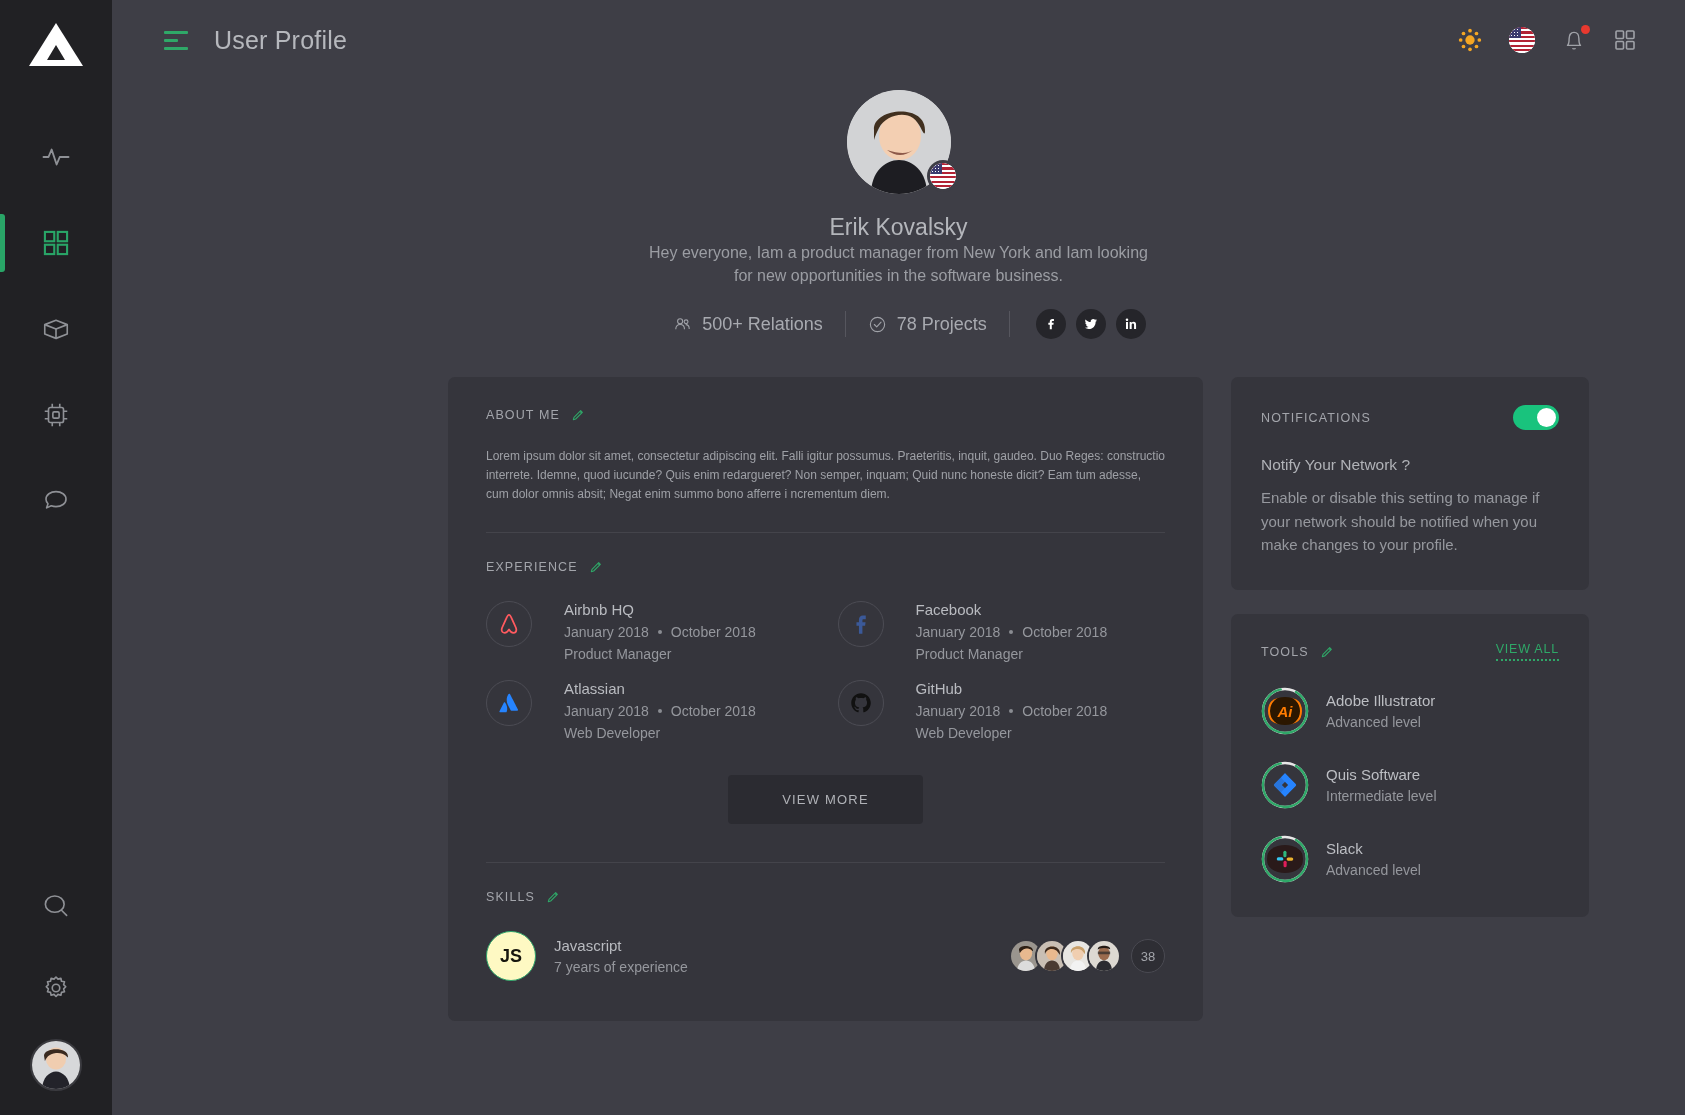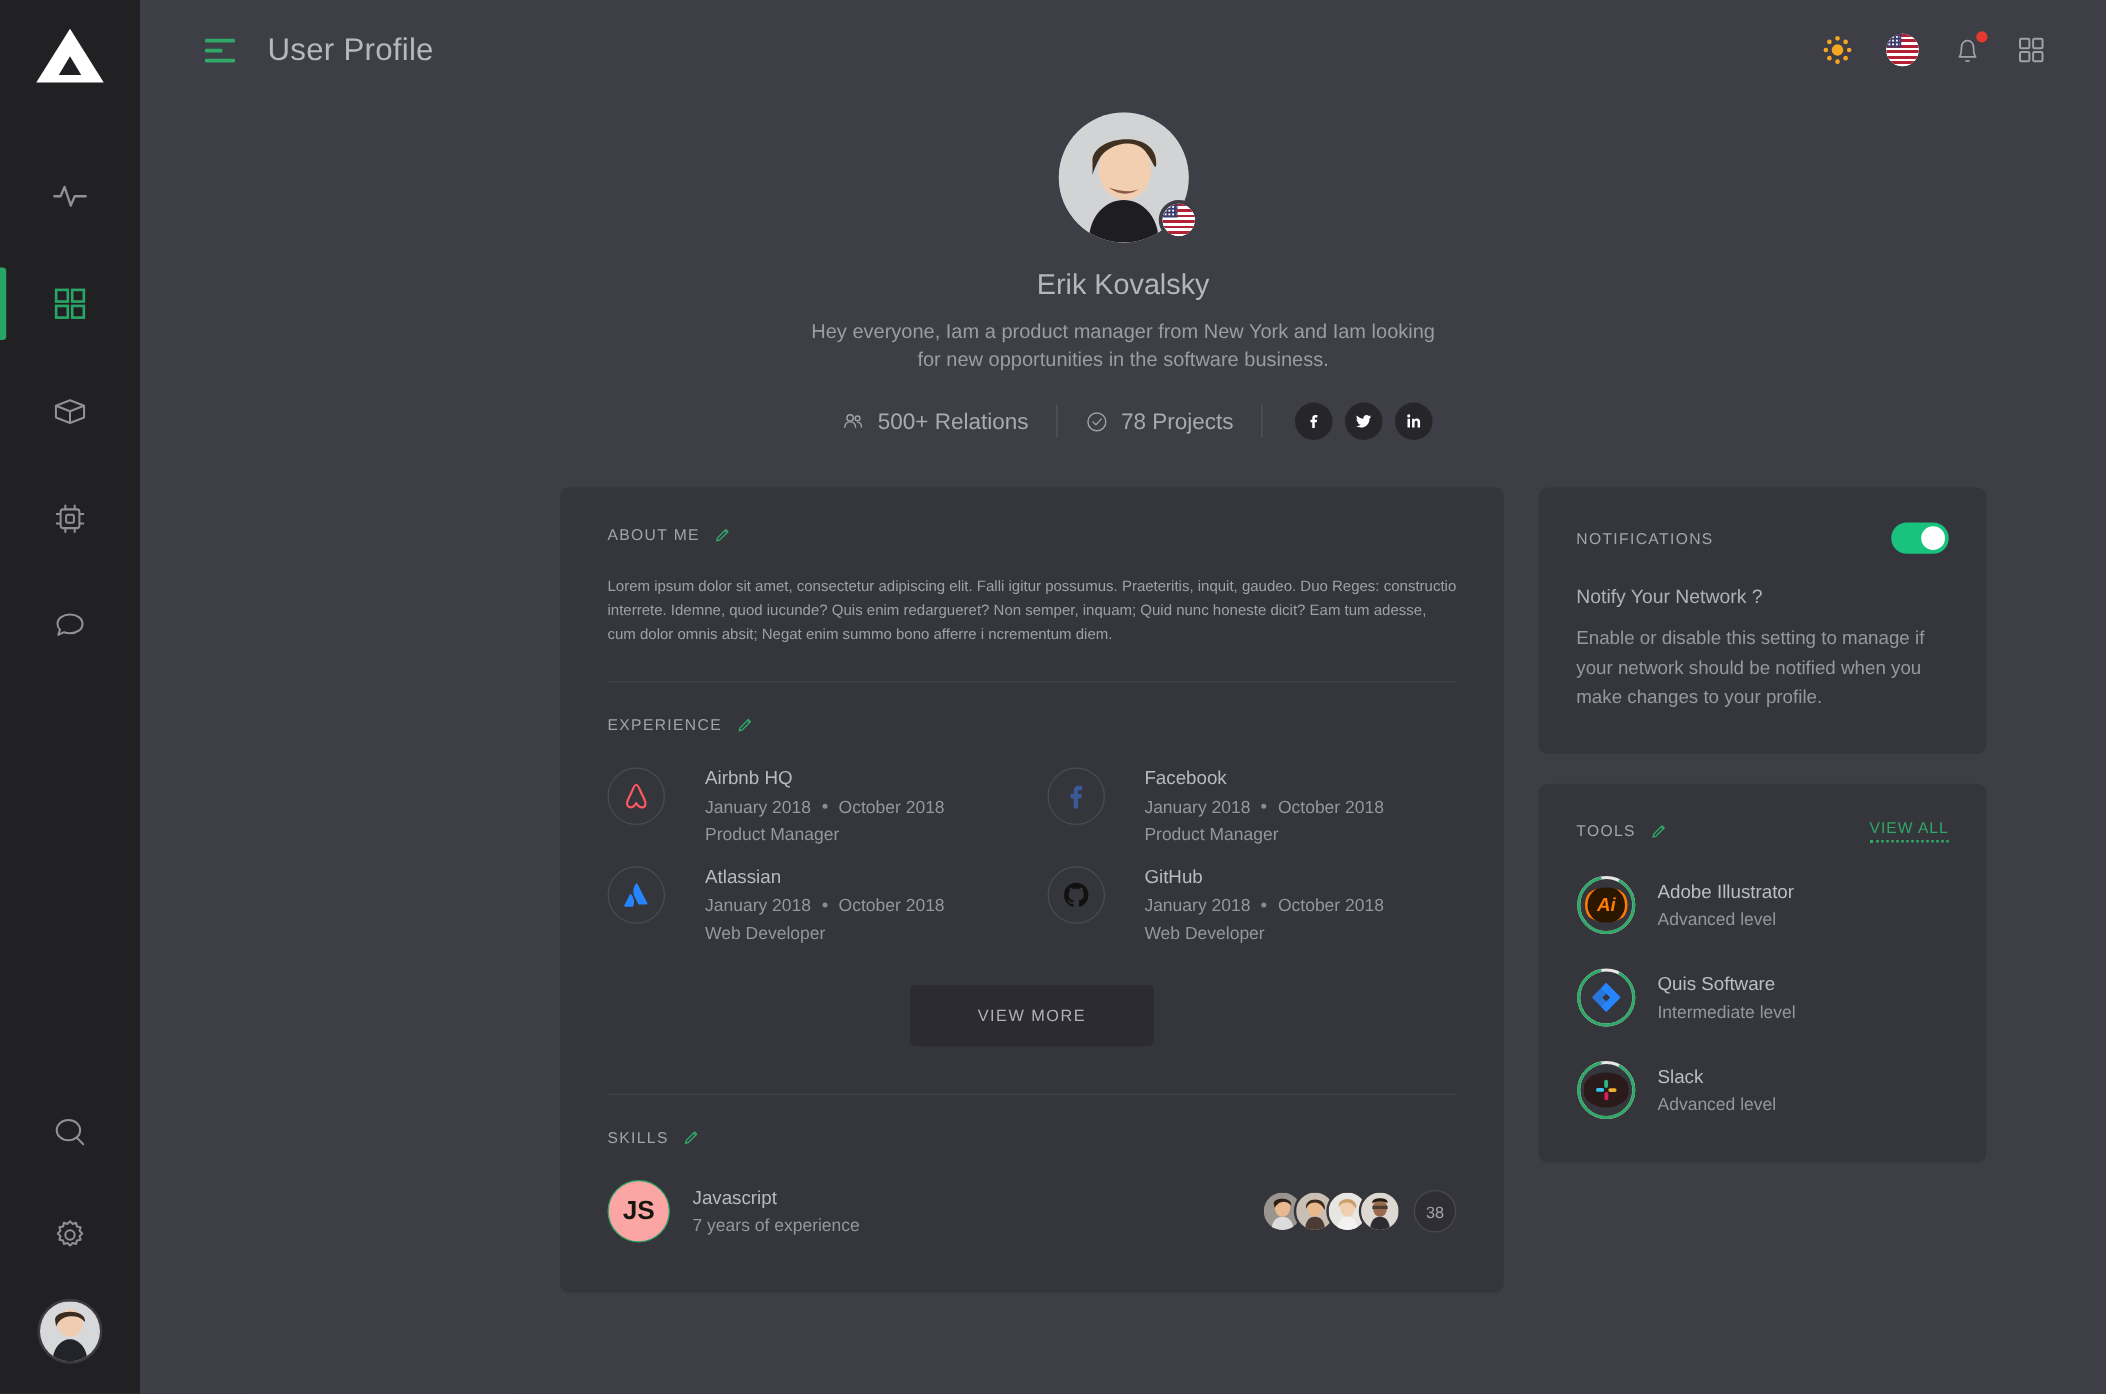--- a/index.html
+++ b/index.html
@@ -81,21 +81,21 @@
   .profile { text-align: center; padding-top: 10px; }
   .avatar-wrap { position: relative; width: 104px; height: 104px; margin: 0 auto; }
   .avatar-big { width: 104px; height: 104px; border-radius: 50%; overflow: hidden;
                 background: #cfd0d2; }
   .avatar-flag {
     position: absolute; right: -8px; bottom: 2px;
     width: 32px; height: 32px; border-radius: 50%; overflow: hidden;
     border: 3px solid #3e3e46;
   }
   .pname { margin-top: 20px; font-size: 23px; color: #b4b6bb; font-weight: 400; }
-  .pbio { margin-top: 13px; font-size: 16px; color: #9b9da3; line-height: 1.45;
+  .pbio { font-size: 16px; color: #9b9da3; line-height: 1.45;
           width: 520px; margin-left: auto; margin-right: auto; }
   .pstats { margin-top: 22px; display: flex; align-items: center; justify-content: center;
             gap: 0; }
   .stat { display: flex; align-items: center; gap: 10px; color: #a8aab0; font-size: 18px;
           padding: 0 22px; cursor: pointer; }
   .vsep { width: 1px; height: 26px; background: #56565e; }
   .socials { display: flex; gap: 10px; padding-left: 26px; }
   .soc { width: 30px; height: 30px; border-radius: 50%; background: #25252a;
          display: flex; align-items: center; justify-content: center; cursor: pointer; }
 
@@ -125,23 +125,23 @@
   .viewmore-wrap { display: flex; justify-content: center; margin-top: 34px; }
   .viewmore {
     background: #2b2b31; color: #b0b2b7; border: none; border-radius: 4px;
     font-size: 13px; letter-spacing: 1.2px; padding: 17px 54px; cursor: pointer;
     font-family: inherit;
   }
 
   .skill-row { display: flex; align-items: center; justify-content: space-between;
                margin-top: 26px; }
   .skill-left { display: flex; align-items: center; gap: 18px; }
-  .js-badge { width: 50px; height: 50px; border-radius: 50%; background: #fca5a5;
+  .js-badge { width: 50px; height: 50px; border-radius: 50%; background: #fef9c3;
               border: 1.5px solid #2da46a; display: flex; align-items: center;
-              justify-content: center; color: #16160e; font-weight: bold; font-size: 21px;
+              justify-content: center; color: #16160e; font-weight: bold; font-size: 18px;
               font-family: "Liberation Sans", sans-serif; }
   .skill-name { font-size: 15px; color: #b9bbc0; }
   .skill-exp { font-size: 14px; color: #95979d; margin-top: 5px; }
   .faces { display: flex; align-items: center; }
   .face { width: 34px; height: 34px; border-radius: 50%; overflow: hidden; margin-left: -8px;
           border: 2px solid #35353c; }
   .face:first-child { margin-left: 0; }
   .face-count { width: 34px; height: 34px; border-radius: 50%; background: #2e2e34;
                 border: 1px solid #4a4a52; color: #a3a5ab; font-size: 13px;
                 display: flex; align-items: center; justify-content: center; margin-left: 10px; }

